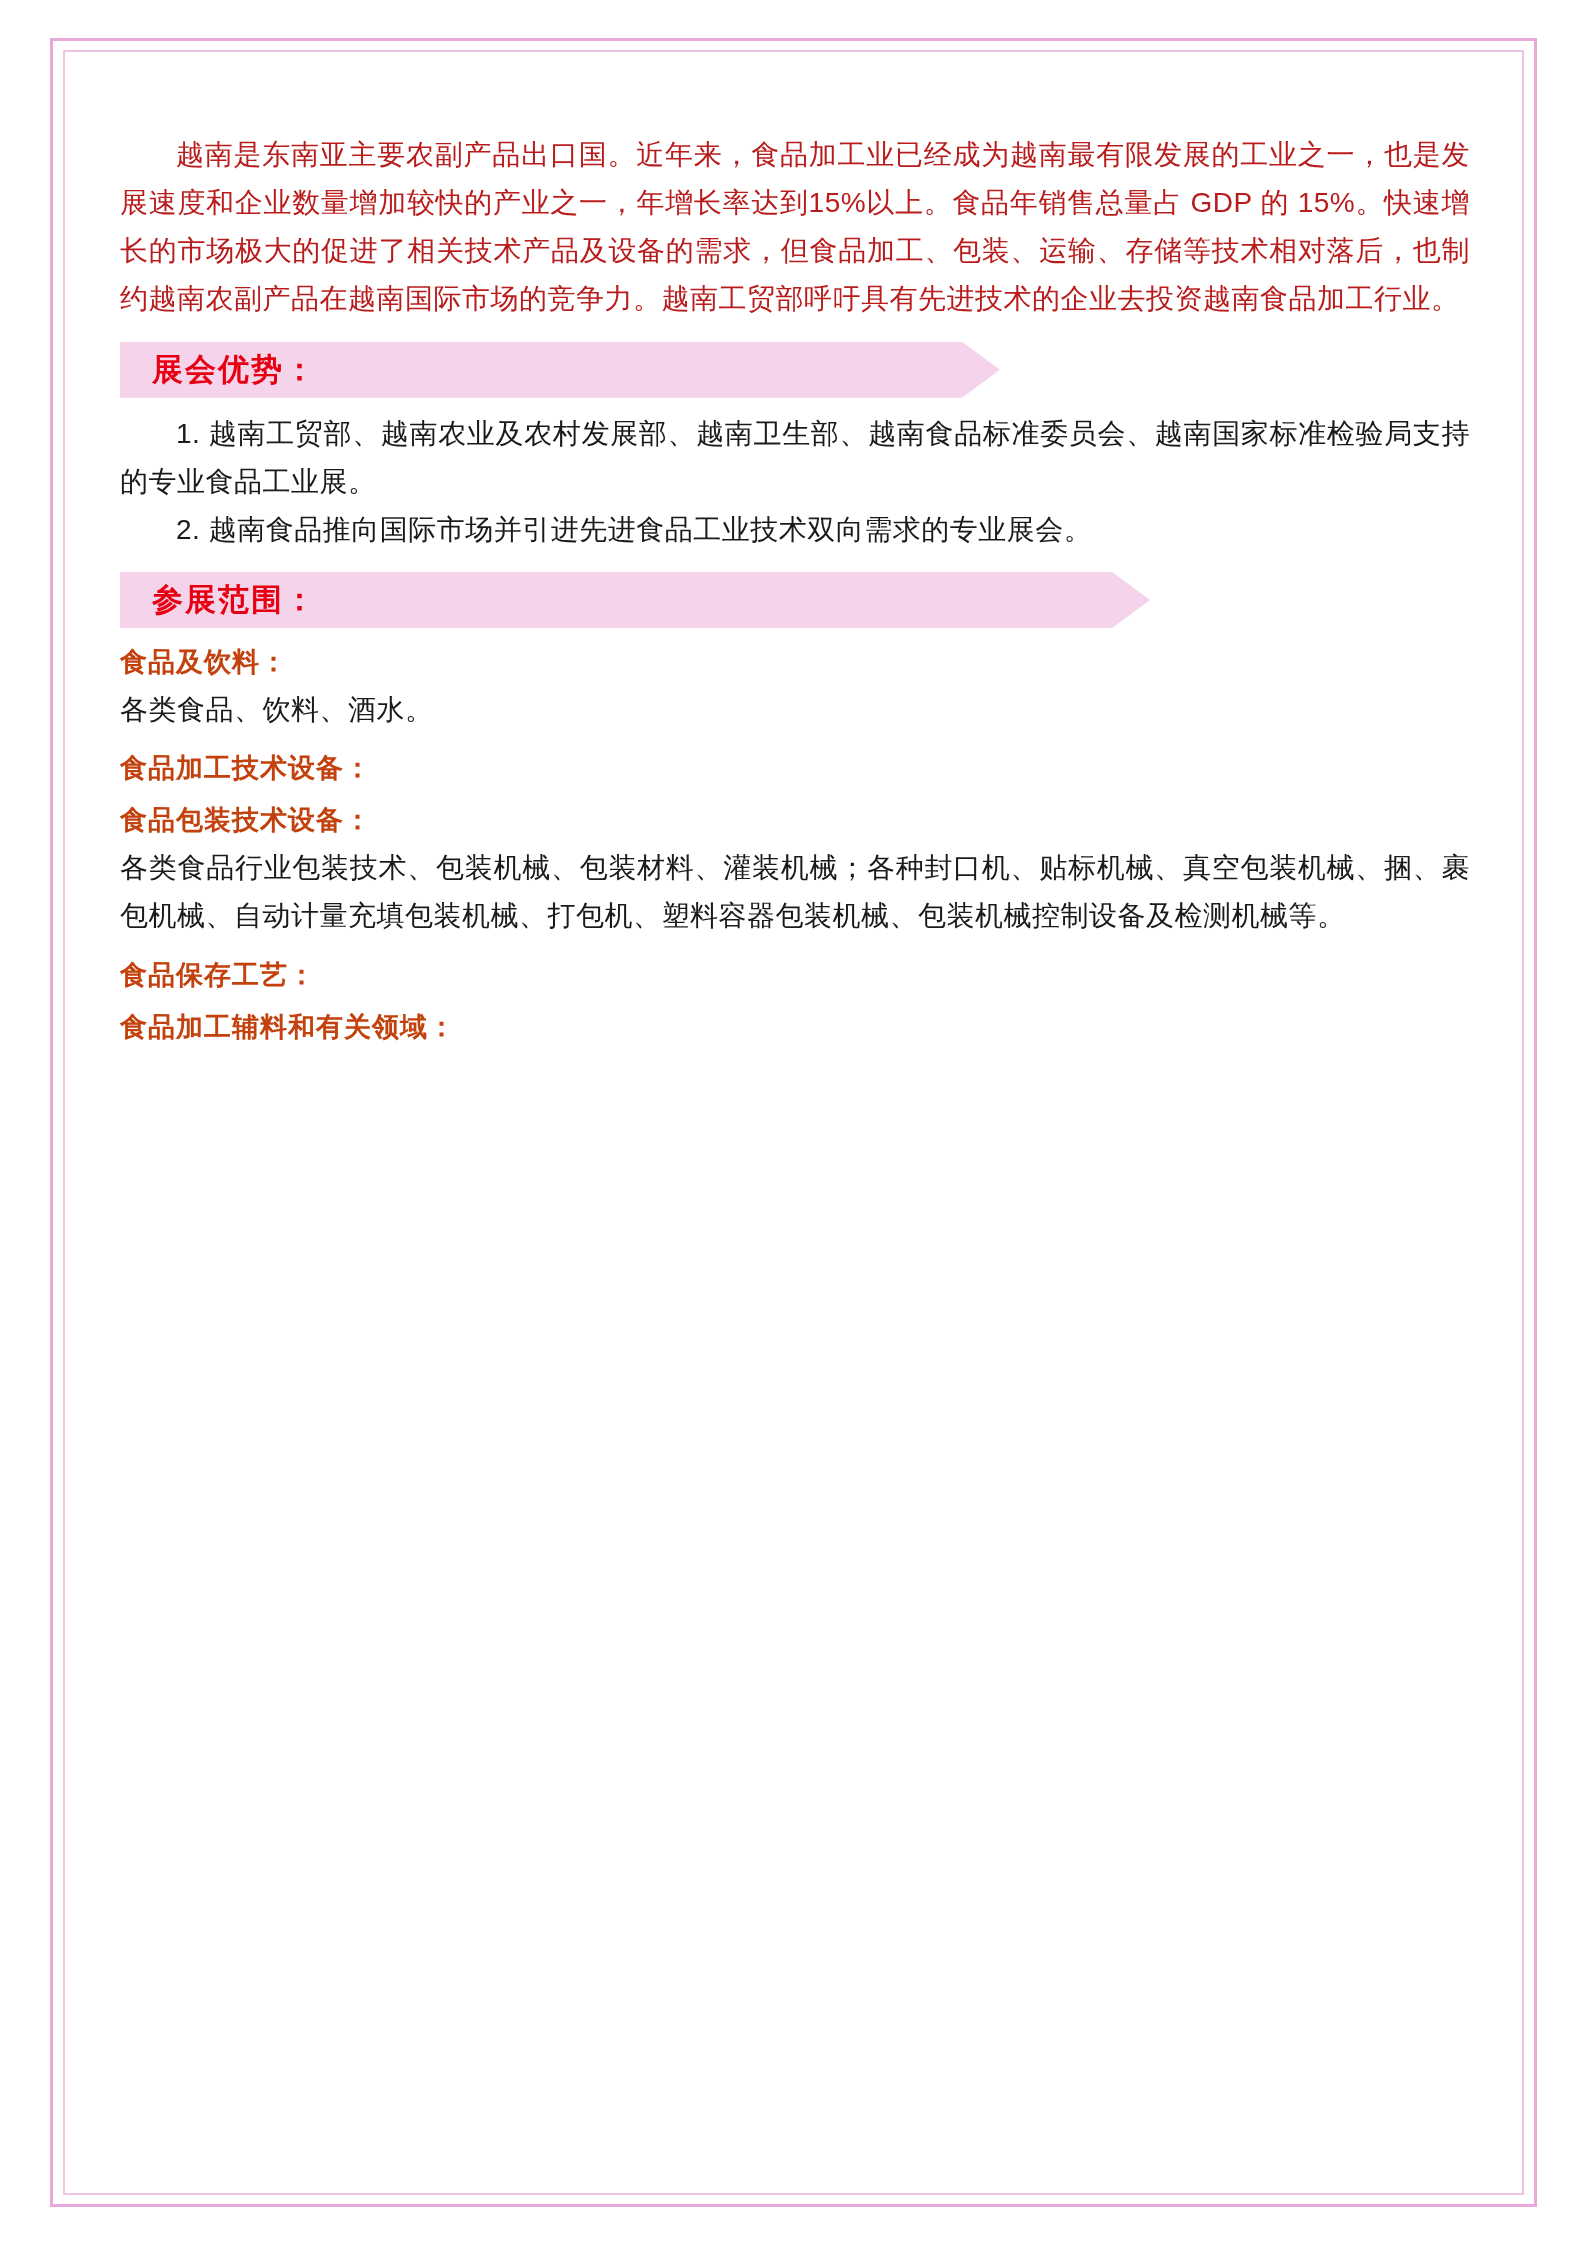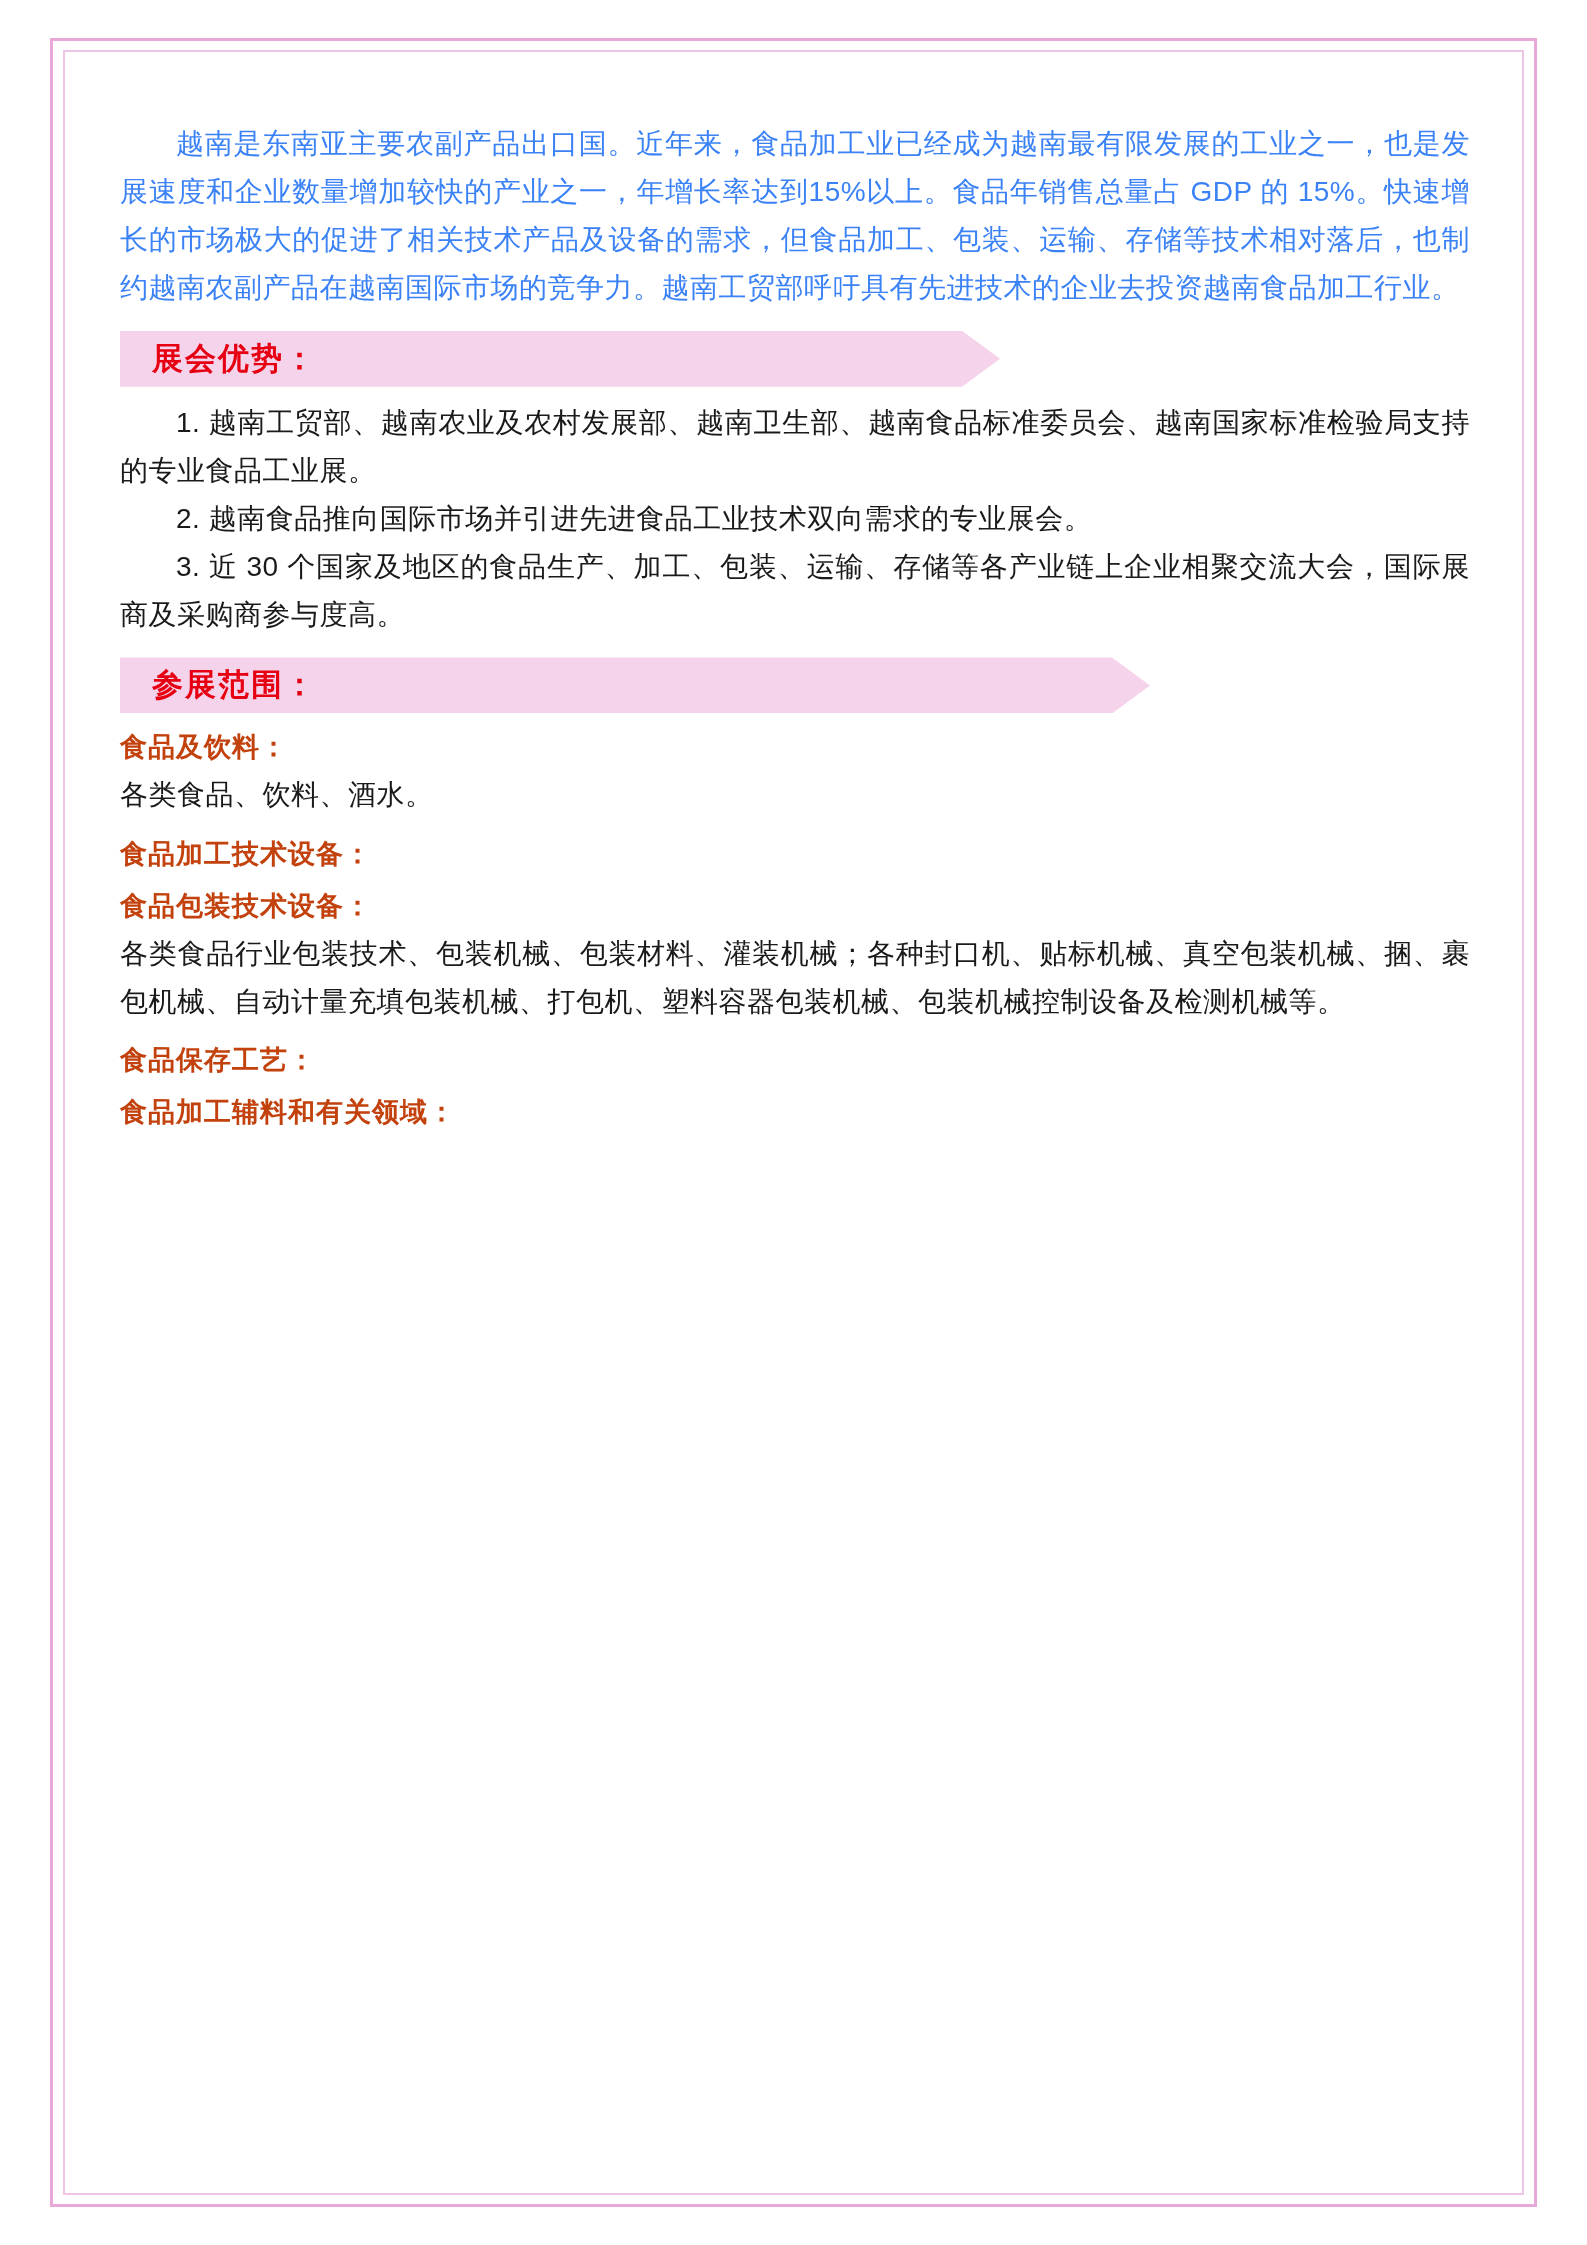--- a/index.html
+++ b/index.html
@@ -39,24 +39,24 @@
     box-sizing: border-box;
   }
   .content {
     position: absolute;
     left: 120px;
     top: 120px;
     width: 1350px;
     box-sizing: border-box;
   }
   p.para {
-    margin: 0 0 6px 0;
+    margin: 11px 0 6px 0;
     font-size: 28px;
     line-height: 1.72;
-    color: #3b82f6;
+    color: #b91c1c;
     text-align: justify;
     text-justify: inter-ideograph;
     letter-spacing: 0.5px;
   }
   p.indent {
     text-indent: 2em;
   }
   .banner {
     position: relative;
     margin: 18px 0 12px 0;
@@ -127,21 +127,20 @@
 
     <p class="para indent">越南是东南亚主要农副产品出口国。近年来，食品加工业已经成为越南最有限发展的工业之一，也是发展速度和企业数量增加较快的产业之一，年增长率达到15%以上。食品年销售总量占 GDP 的 15%。快速增长的市场极大的促进了相关技术产品及设备的需求，但食品加工、包装、运输、存储等技术相对落后，也制约越南农副产品在越南国际市场的竞争力。越南工贸部呼吁具有先进技术的企业去投资越南食品加工行业。</p>
 
     <div class="banner">
       <div class="bg"></div>
       <div class="label">展会优势：</div>
     </div>
 
     <p class="list-item">1. 越南工贸部、越南农业及农村发展部、越南卫生部、越南食品标准委员会、越南国家标准检验局支持的专业食品工业展。</p>
     <p class="list-item">2. 越南食品推向国际市场并引进先进食品工业技术双向需求的专业展会。</p>
-    <p class="list-item">3. 近 30 个国家及地区的食品生产、加工、包装、运输、存储等各产业链上企业相聚交流大会，国际展商及采购商参与度高。</p>
 
     <div class="banner">
       <div class="bg wide"></div>
       <div class="label">参展范围：</div>
     </div>
 
     <div class="sub-head">食品及饮料：</div>
     <p class="scope-body">各类食品、饮料、酒水。</p>
 
     <div class="sub-head">食品加工技术设备：</div>

